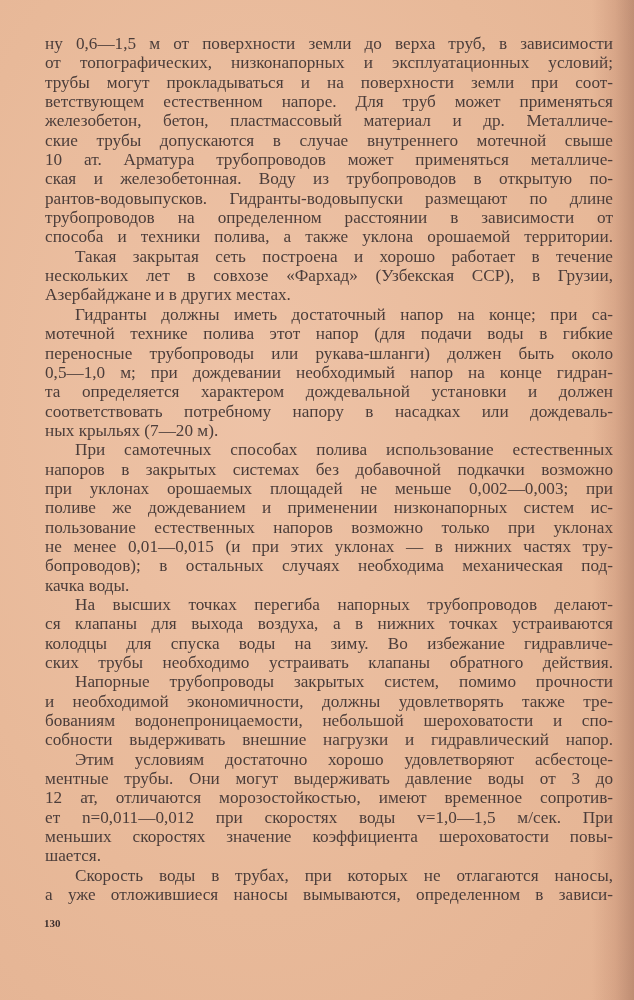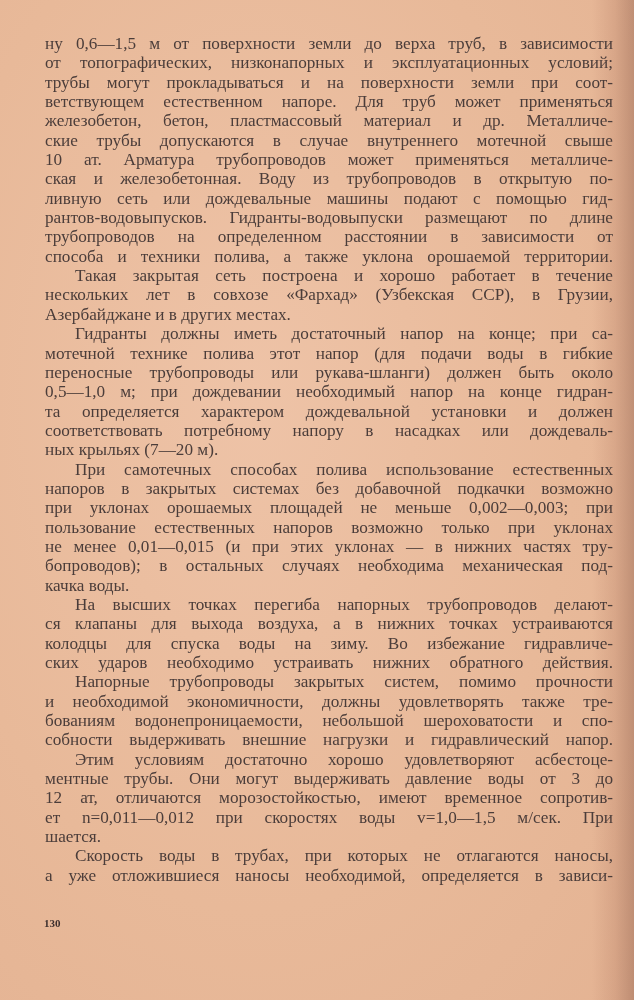--- a/index.html
+++ b/index.html
@@ -41,51 +41,52 @@
 <div class="page">
   <div class="text" id="body-text">
       <span class="line">ну 0,6—1,5 м от поверхности земли до верха труб, в зависимости</span>
       <span class="line">от топографических, низконапорных и эксплуатационных условий;</span>
       <span class="line">трубы могут прокладываться и на поверхности земли при соот-</span>
       <span class="line">ветствующем естественном напоре. Для труб может применяться</span>
       <span class="line">железобетон, бетон, пластмассовый материал и др. Металличе-</span>
       <span class="line">ские трубы допускаются в случае внутреннего мотечной свыше</span>
       <span class="line">10 ат. Арматура трубопроводов может применяться металличе-</span>
       <span class="line">ская и железобетонная. Воду из трубопроводов в открытую по-</span>
-      <span class="line">ливную сеть или дождевальные машины подают с помощью гид-</span>
       <span class="line">рантов-водовыпусков. Гидранты-водовыпуски размещают по длине</span>
       <span class="line">трубопроводов на определенном расстоянии в зависимости от</span>
       <span class="line">способа и техники полива, а также уклона орошаемой территории.</span>
       <span class="line indent">Такая закрытая сеть построена и хорошо работает в течение</span>
       <span class="line">нескольких лет в совхозе «Фархад» (Узбекская ССР), в Грузии,</span>
       <span class="line last">Азербайджане и в других местах.</span>
       <span class="line indent">Гидранты должны иметь достаточный напор на конце; при са-</span>
       <span class="line">мотечной технике полива этот напор (для подачи воды в гибкие</span>
       <span class="line">переносные трубопроводы или рукава-шланги) должен быть около</span>
       <span class="line">0,5—1,0 м; при дождевании необходимый напор на конце гидран-</span>
       <span class="line">та определяется характером дождевальной установки и должен</span>
       <span class="line">соответствовать потребному напору в насадках или дождеваль-</span>
       <span class="line last">ных крыльях (7—20 м).</span>
       <span class="line indent">При самотечных способах полива использование естественных</span>
       <span class="line">напоров в закрытых системах без добавочной подкачки возможно</span>
       <span class="line">при уклонах орошаемых площадей не меньше 0,002—0,003; при</span>
+      <span class="line">поливе же дождеванием и применении низконапорных систем ис-</span>
       <span class="line">пользование естественных напоров возможно только при уклонах</span>
       <span class="line">не менее 0,01—0,015 (и при этих уклонах — в нижних частях тру-</span>
       <span class="line">бопроводов); в остальных случаях необходима механическая под-</span>
       <span class="line last">качка воды.</span>
       <span class="line indent">На высших точках перегиба напорных трубопроводов делают-</span>
       <span class="line">ся клапаны для выхода воздуха, а в нижних точках устраиваются</span>
       <span class="line">колодцы для спуска воды на зиму. Во избежание гидравличе-</span>
-      <span class="line">ских ударов необходимо устраивать нижних обратного действия.</span>
+      <span class="line">ских трубы необходимо устраивать клапаны обратного действия.</span>
       <span class="line indent">Напорные трубопроводы закрытых систем, помимо прочности</span>
       <span class="line">и необходимой экономичности, должны удовлетворять также тре-</span>
       <span class="line">бованиям водонепроницаемости, небольшой шероховатости и спо-</span>
       <span class="line">собности выдерживать внешние нагрузки и гидравлический напор.</span>
       <span class="line indent">Этим условиям достаточно хорошо удовлетворяют асбестоце-</span>
       <span class="line">ментные трубы. Они могут выдерживать давление воды от 3 до</span>
       <span class="line">12 ат, отличаются морозостойкостью, имеют временное сопротив-</span>
       <span class="line">ет n=0,011—0,012 при скоростях воды v=1,0—1,5 м/сек. При</span>
+      <span class="line">меньших скоростях значение коэффициента шероховатости повы-</span>
       <span class="line last">шается.</span>
       <span class="line indent">Скорость воды в трубах, при которых не отлагаются наносы,</span>
-      <span class="line">а уже отложившиеся наносы необходимой, определяется в зависи-</span>
+      <span class="line">а уже отложившиеся наносы вымываются, определенном в зависи-</span>
     </div>
   <div class="pageno">130</div>
 </div>
 
 </body></html>

